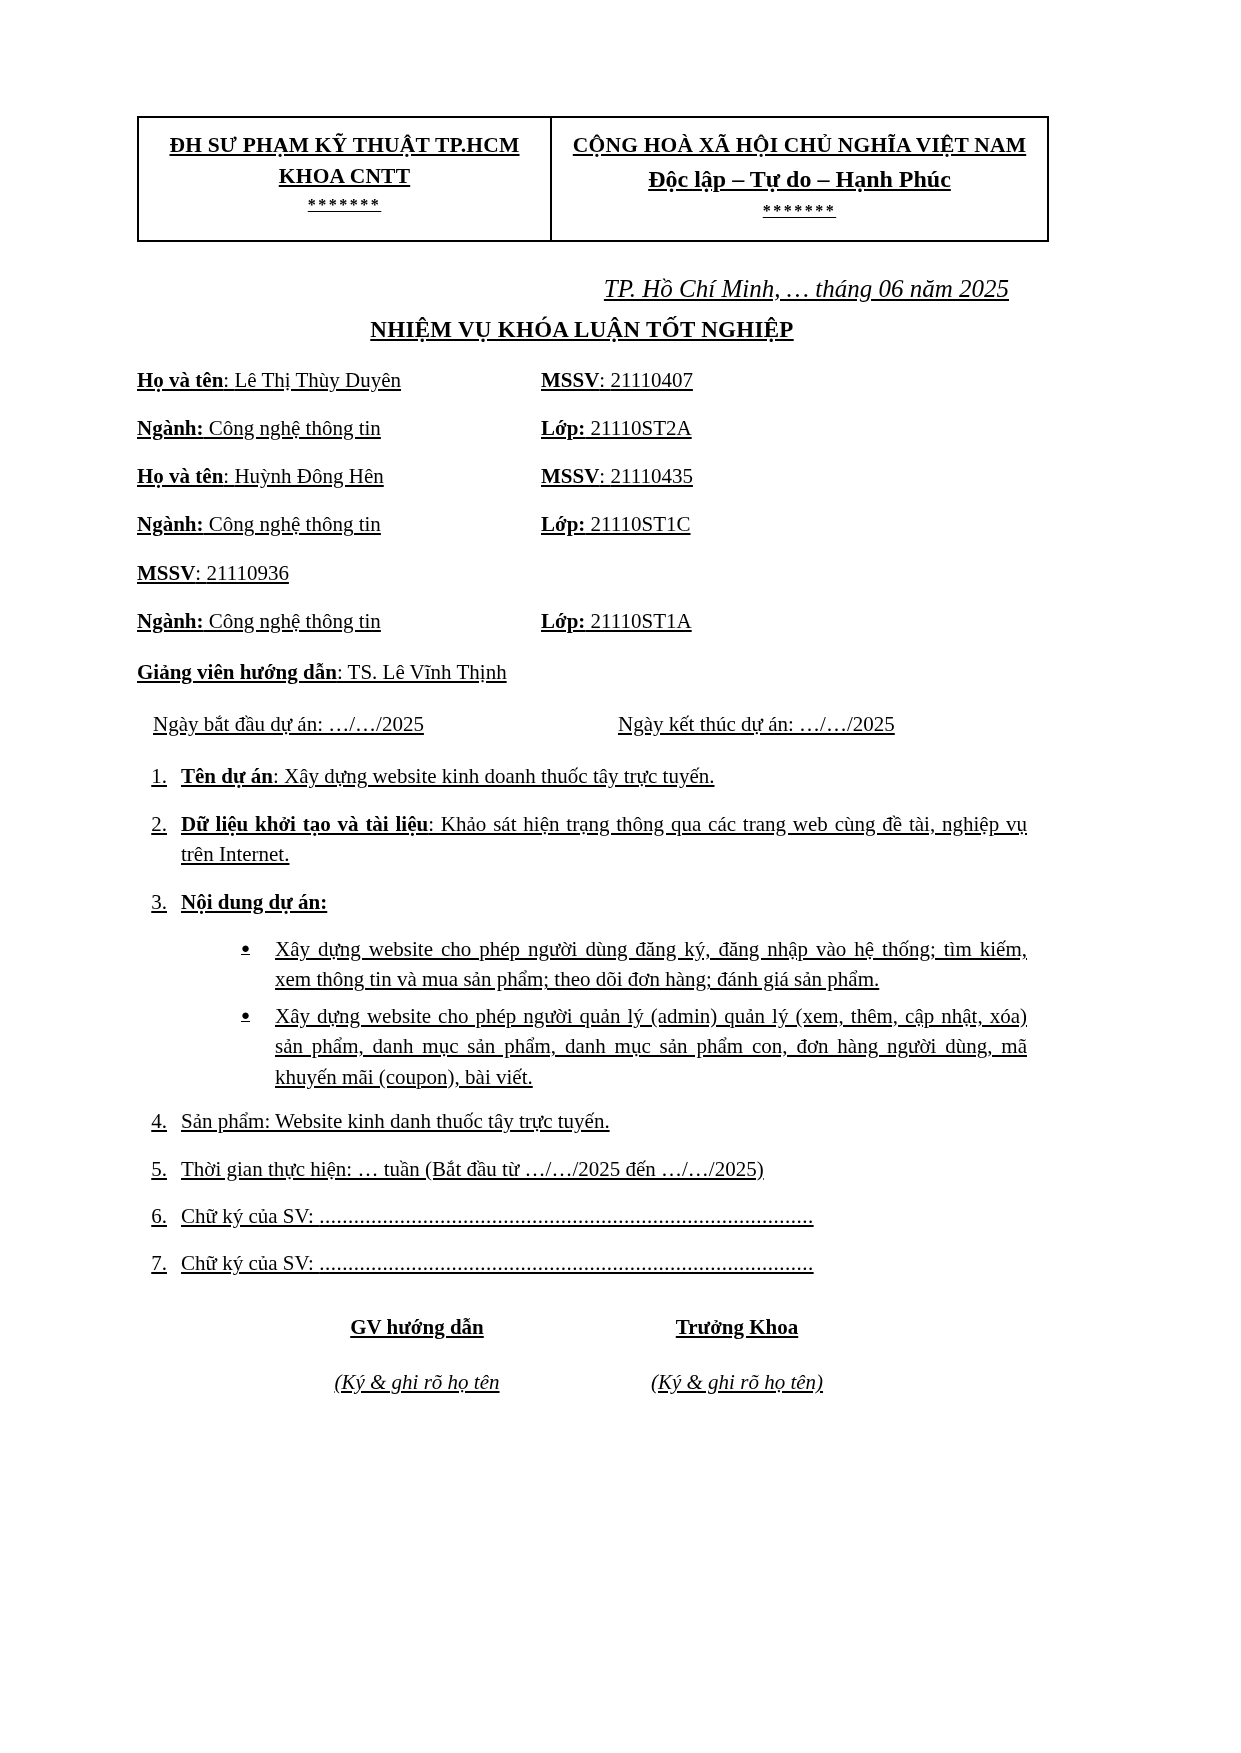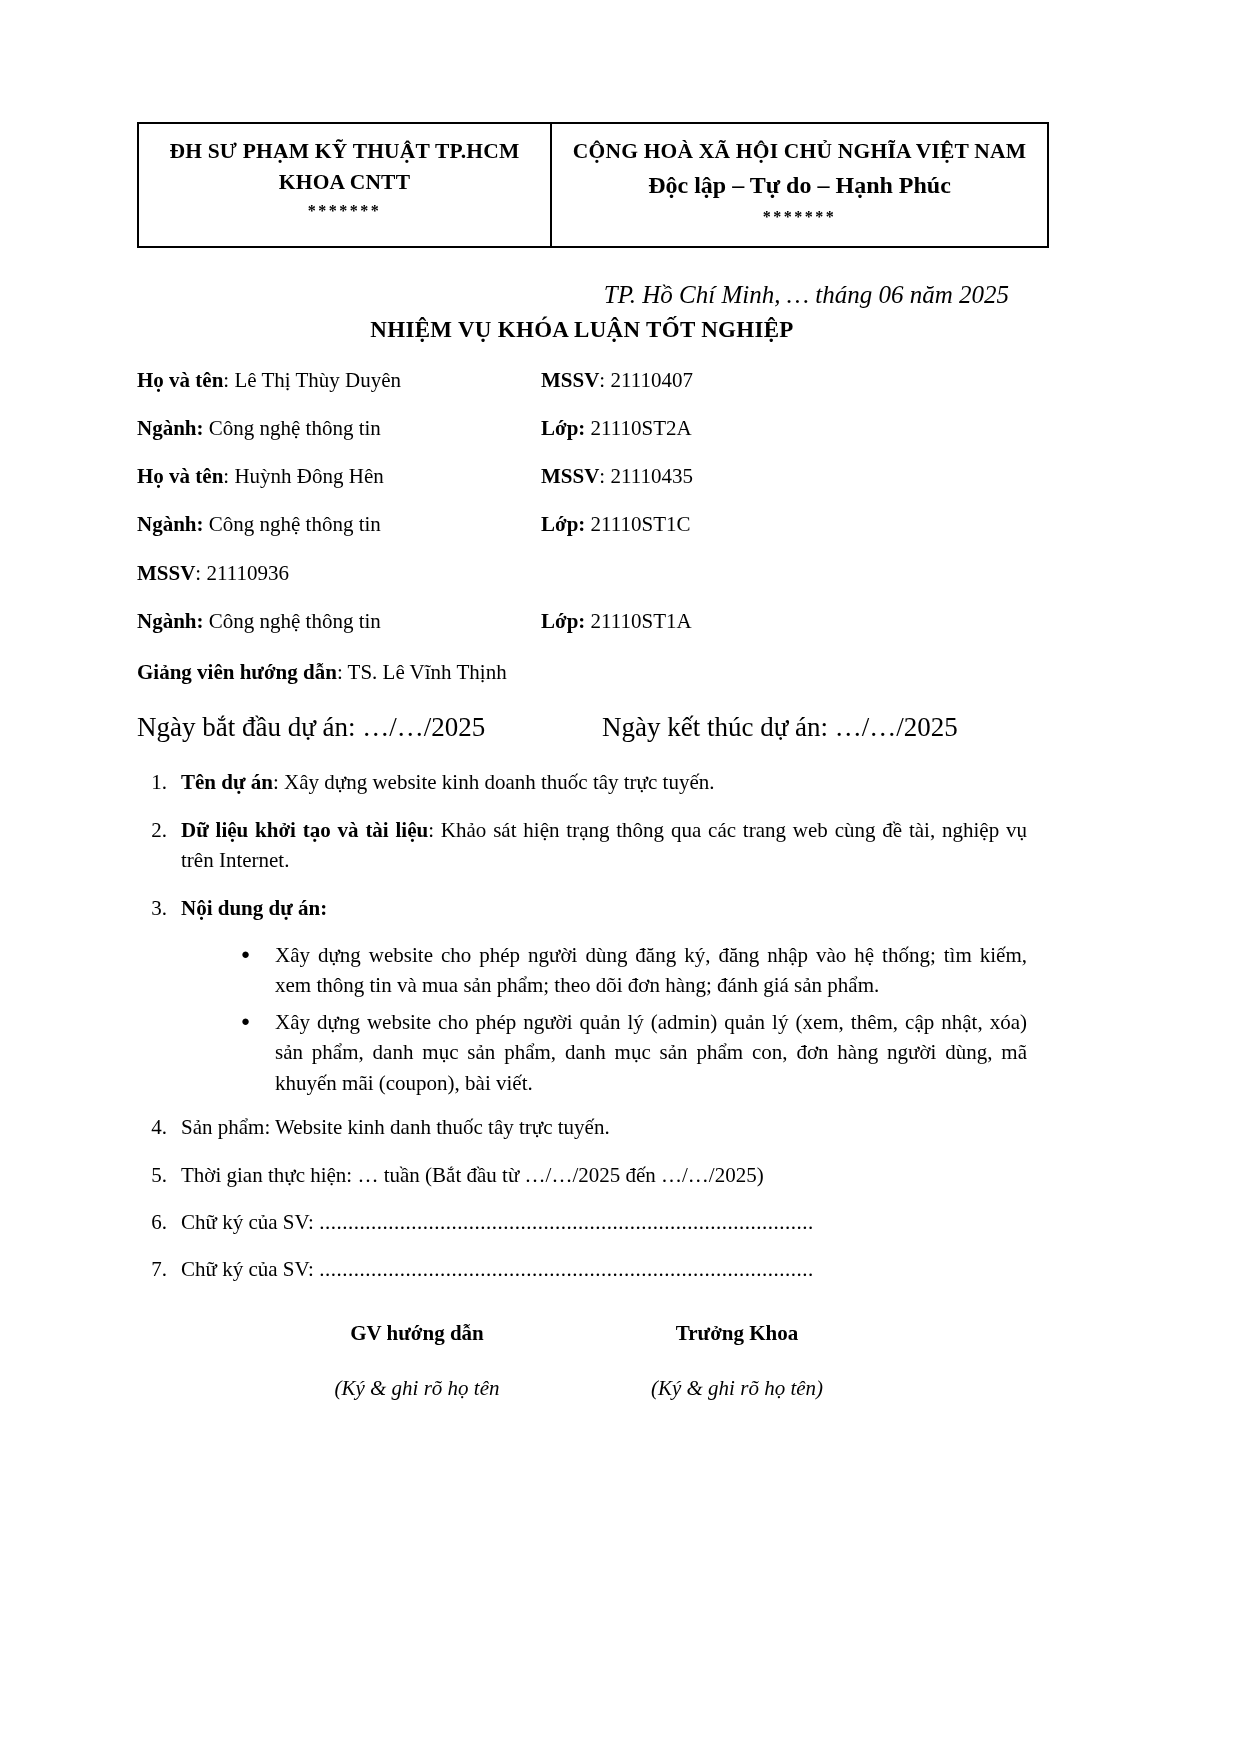--- a/index.html
+++ b/index.html
@@ -17,22 +17,23 @@
     width: 1241px;
     height: 1753px;
     margin: 0 auto;
     background: #ffffff;
     box-sizing: border-box;
     overflow: hidden;
   }
   .content {
     position: absolute;
     left: 137px;
-    top: 18px;
+    top: 12px;
     width: 890px;
+    text-decoration: underline;
   }
 
   
   .header-table {
     width: 890px;
     border-collapse: collapse;
     margin-top: 104px;
     table-layout: fixed;
   }
   .header-table td {
@@ -65,21 +66,21 @@
   .date-line {
     margin-top: 33px;
     text-align: right;
     font-style: italic;
     font-size: 25px;
     padding-right: 18px;
   }
 
   
   .doc-title {
-    margin-top: 8px;
+    margin-top: 14px;
     text-align: center;
     font-weight: bold;
     font-size: 23px;
     letter-spacing: 0.3px;
   }
 
   
   .info-list {
     margin-top: 24px;
   }
@@ -98,22 +99,23 @@
   }
   .lbl { font-weight: bold; }
 
   .advisor-row {
     font-size: 21px;
     margin-top: 26px;
   }
 
   .dates-row {
     display: flex;
-    font-size: 27px;
+    font-size: 21px;
     margin-top: 27px;
+    margin-left: 16px;
   }
   .dates-left { width: 465px; flex: 0 0 465px; }
 
   
   .items {
     margin-top: 24px;
   }
   .num-item {
     display: flex;
     font-size: 21px;

